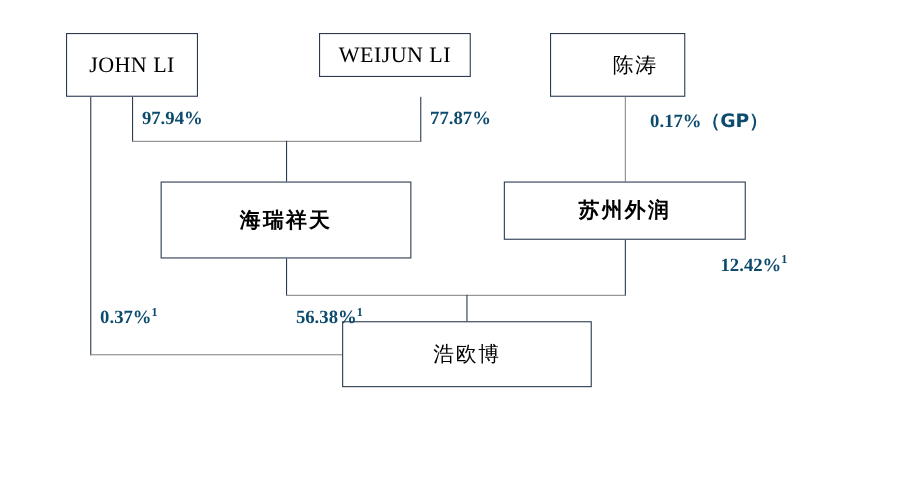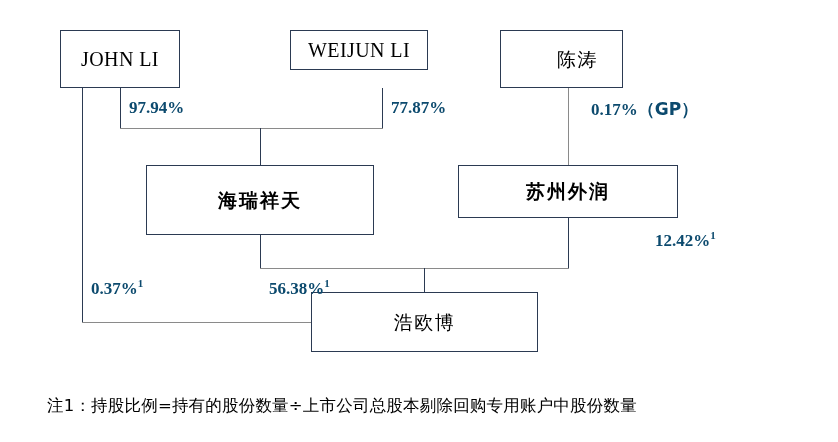--- a/index.html
+++ b/index.html
@@ -171,15 +171,14 @@
   </div>
 
   <div class="edge-label" style="left:269px; top:232px;margin-top:48px;">
     <span>56.38%</span><sup>1</sup>
   </div>
 
   <div class="edge-label" style="left:620px; top:232px;margin-left:35px;">
     <span>12.42%</span><sup>1</sup>
   </div>
 
-  <div class="footnote" style="left:47px; top:396px;">注1：持股比例=持有的股份数量÷上市公司总股本剔除回购专用账户中股份数量</div>
 
 </div>
 
 </body></html>

